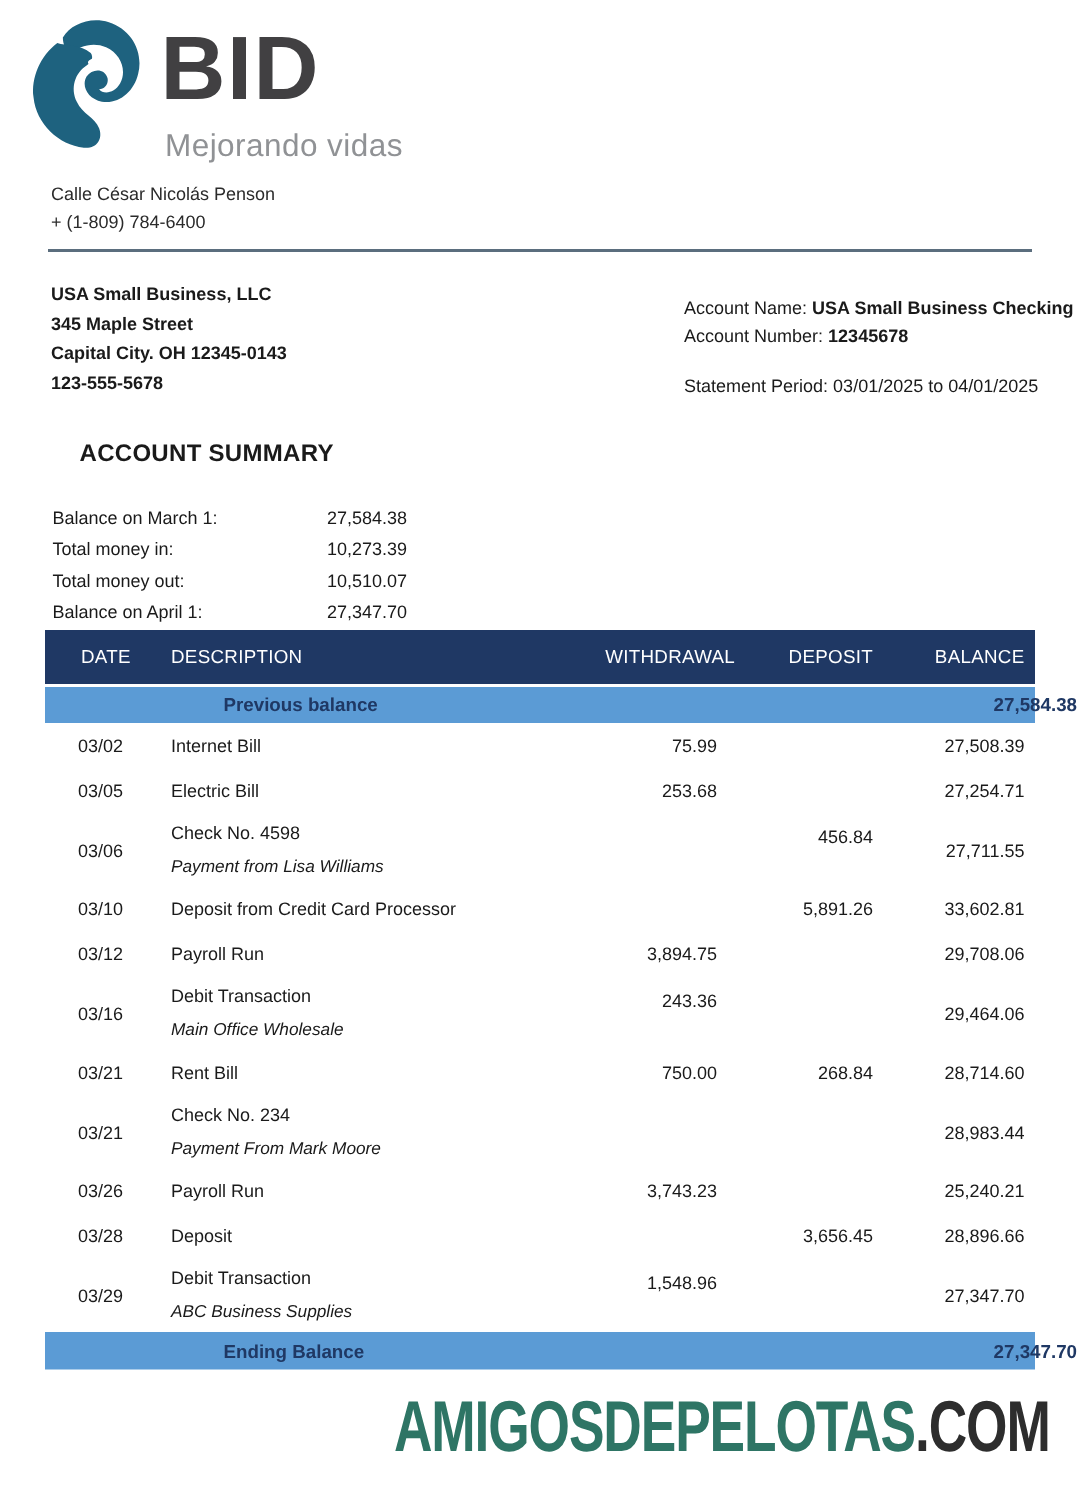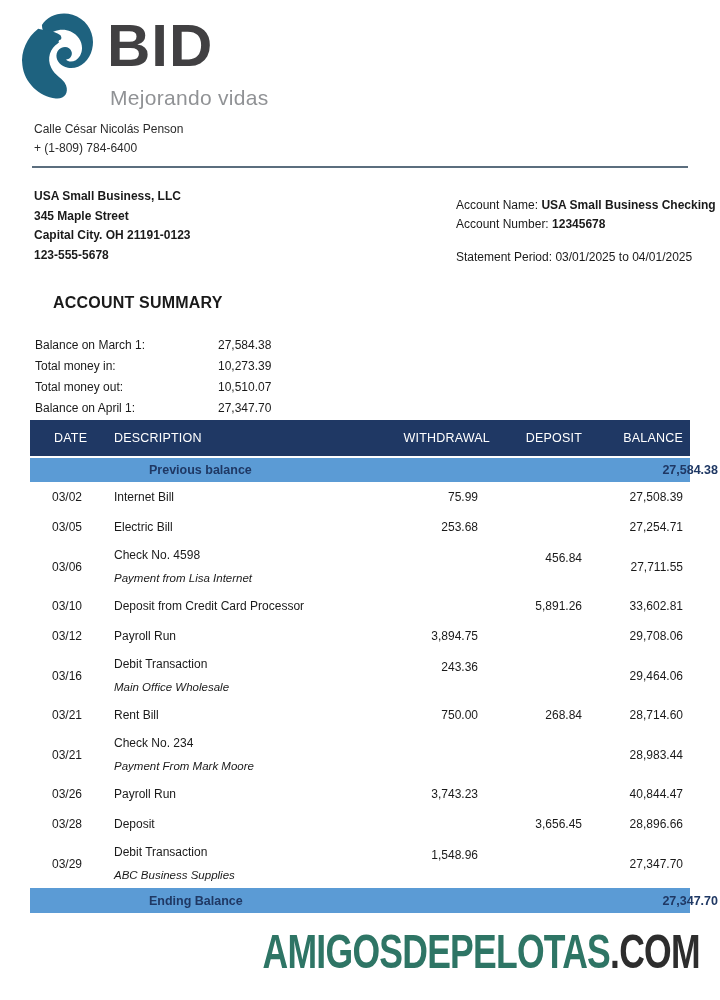--- a/index.html
+++ b/index.html
@@ -104,21 +104,21 @@
   <div class="sender">
     <div>Calle César Nicolás Penson</div>
     <div>+ (1-809) 784-6400</div>
   </div>
 
   <div class="divider"></div>
 
   <div class="recipient">
     <div>USA Small Business, LLC</div>
     <div>345 Maple Street</div>
-    <div>Capital City. OH 21191-0123</div>
+    <div>Capital City. OH 12345-0143</div>
     <div>123-555-5678</div>
   </div>
 
   <div class="account-block">
     <div>
       <span>Account Name:</span>
       <span class="value">USA Small Business Checking</span>
     </div>
     <div>
       <span>Account Number:</span>
@@ -184,21 +184,21 @@
     </div>
     <div class="cell num wd">253.68</div>
     <div class="cell num dp"></div>
     <div class="cell num bal">27,254.71</div>
   </div>
 
   <div class="trow grid-cols double">
     <div class="cell date">03/06</div>
     <div class="cell desc">
       <div class="desc-main">Check No. 4598</div>
-      <div class="desc-sub">Payment from Lisa Internet</div>
+      <div class="desc-sub">Payment from Lisa Williams</div>
     </div>
     <div class="cell num wd"></div>
     <div class="cell num dp">456.84</div>
     <div class="cell num bal">27,711.55</div>
   </div>
 
   <div class="trow grid-cols">
     <div class="cell date">03/10</div>
     <div class="cell desc">
       <div class="desc-main">Deposit from Credit Card Processor</div>
@@ -254,21 +254,21 @@
   </div>
 
   <div class="trow grid-cols">
     <div class="cell date">03/26</div>
     <div class="cell desc">
       <div class="desc-main">Payroll Run</div>
 
     </div>
     <div class="cell num wd">3,743.23</div>
     <div class="cell num dp"></div>
-    <div class="cell num bal">40,844.47</div>
+    <div class="cell num bal">25,240.21</div>
   </div>
 
   <div class="trow grid-cols">
     <div class="cell date">03/28</div>
     <div class="cell desc">
       <div class="desc-main">Deposit</div>
 
     </div>
     <div class="cell num wd"></div>
     <div class="cell num dp">3,656.45</div>

